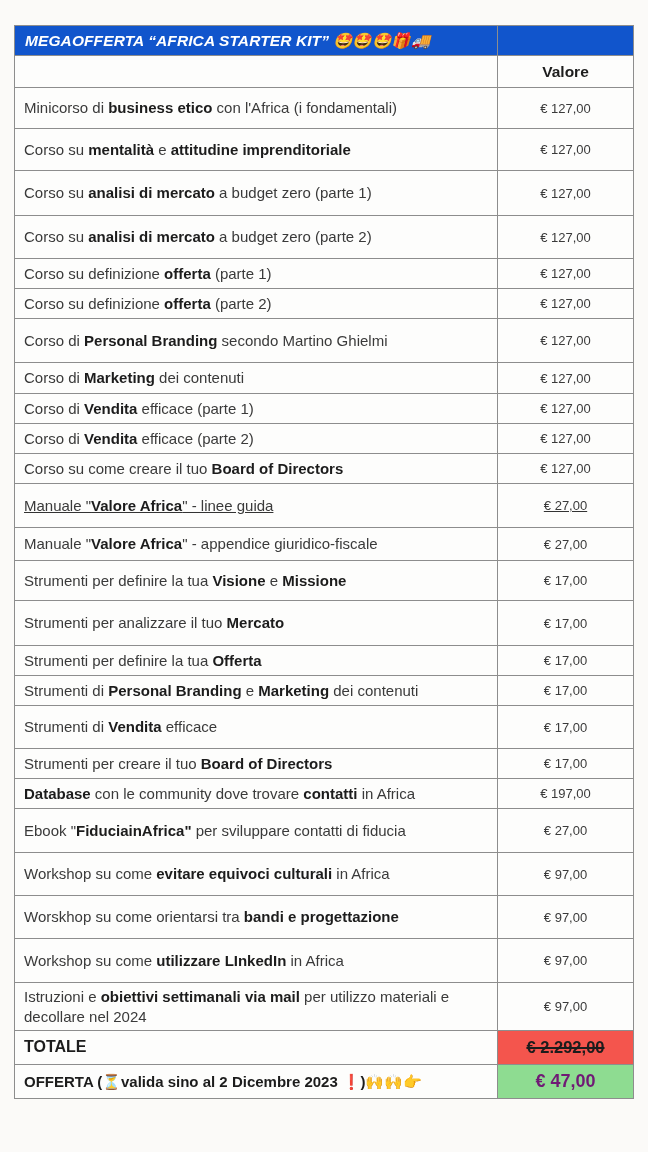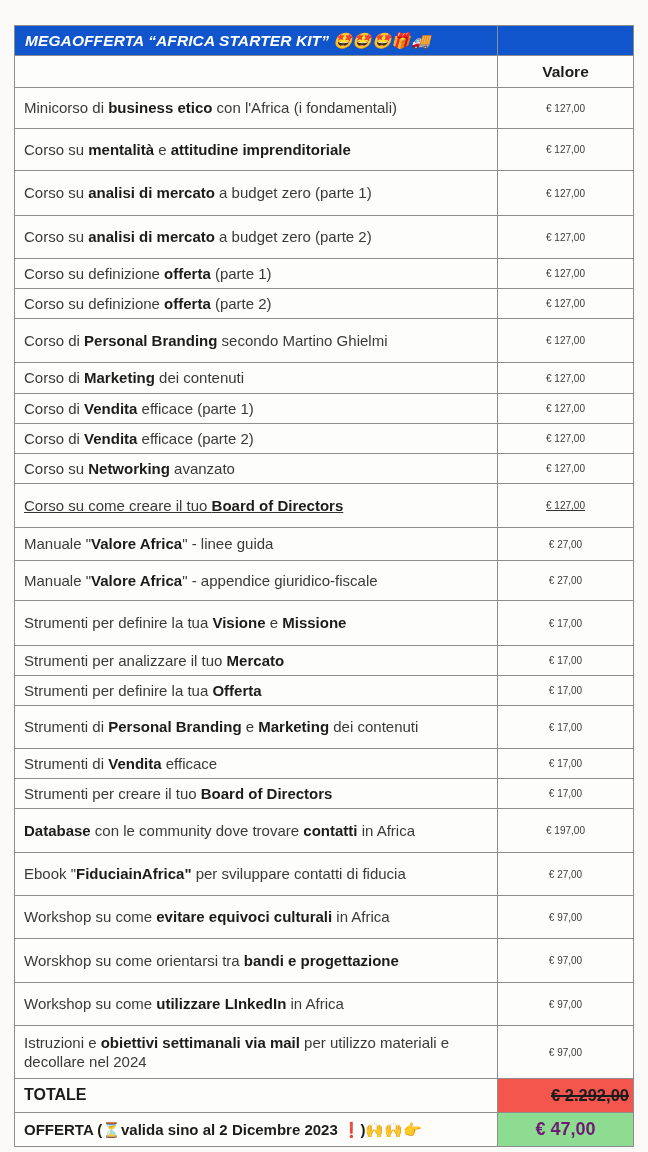--- a/index.html
+++ b/index.html
@@ -47,21 +47,21 @@
   
   td.label {
     padding: 4px 8px 4px 9px;
     font-size: 15px;
     line-height: 1.3;
     color: #3a3a3a;
   }
   td.label b { color: #1c1c1c; }
   td.value {
     text-align: center;
-    font-size: 10px;
+    font-size: 13px;
     color: #3a3a3a;
     padding: 2px 4px;
   }
 
   
   #items-body tr:nth-child(1)  { height: 41px; }
   #items-body tr:nth-child(2)  { height: 42px; }
   #items-body tr:nth-child(3)  { height: 45px; }
   #items-body tr:nth-child(4)  { height: 43px; }
   #items-body tr:nth-child(5)  { height: 30px; }
@@ -90,21 +90,20 @@
   
   tr.totale-row { height: 34px; }
   tr.totale-row td.label { font-weight: bold; font-size: 16px; color: #1c1c1c; }
   tr.totale-row td.value {
     background: var(--red, #f4554d);
     font-weight: bold;
     font-size: 16.5px;
     color: #1c1c1c;
     text-decoration: line-through;
     text-decoration-thickness: 2px;
-    text-align: right;
   }
   
   tr.offerta-row { height: 34px; }
   tr.offerta-row td.label { font-weight: bold; font-size: 15px; color: #1c1c1c; white-space: nowrap; overflow: hidden; }
   tr.offerta-row td.value {
     background: var(--green, #8edc91);
     font-weight: bold;
     font-size: 18px;
     color: #701a75;
   }
@@ -165,24 +164,20 @@
         </tr>
         <tr>
           <td class="label"><span>Corso di </span><b>Vendita</b><span> efficace (parte 1)</span></td>
           <td class="value">€ 127,00</td>
         </tr>
         <tr>
           <td class="label"><span>Corso di </span><b>Vendita</b><span> efficace (parte 2)</span></td>
           <td class="value">€ 127,00</td>
         </tr>
         <tr>
-          <td class="label"><span>Corso su </span><b>Networking</b><span> avanzato</span></td>
-          <td class="value">€ 127,00</td>
-        </tr>
-        <tr>
           <td class="label"><span>Corso su come creare il tuo </span><b>Board of Directors</b></td>
           <td class="value">€ 127,00</td>
         </tr>
         <tr>
           <td class="label"><span>Manuale "</span><b>Valore Africa</b><span>" - linee guida</span></td>
           <td class="value">€ 27,00</td>
         </tr>
         <tr>
           <td class="label"><span>Manuale "</span><b>Valore Africa</b><span>" - appendice giuridico-fiscale</span></td>
           <td class="value">€ 27,00</td>

